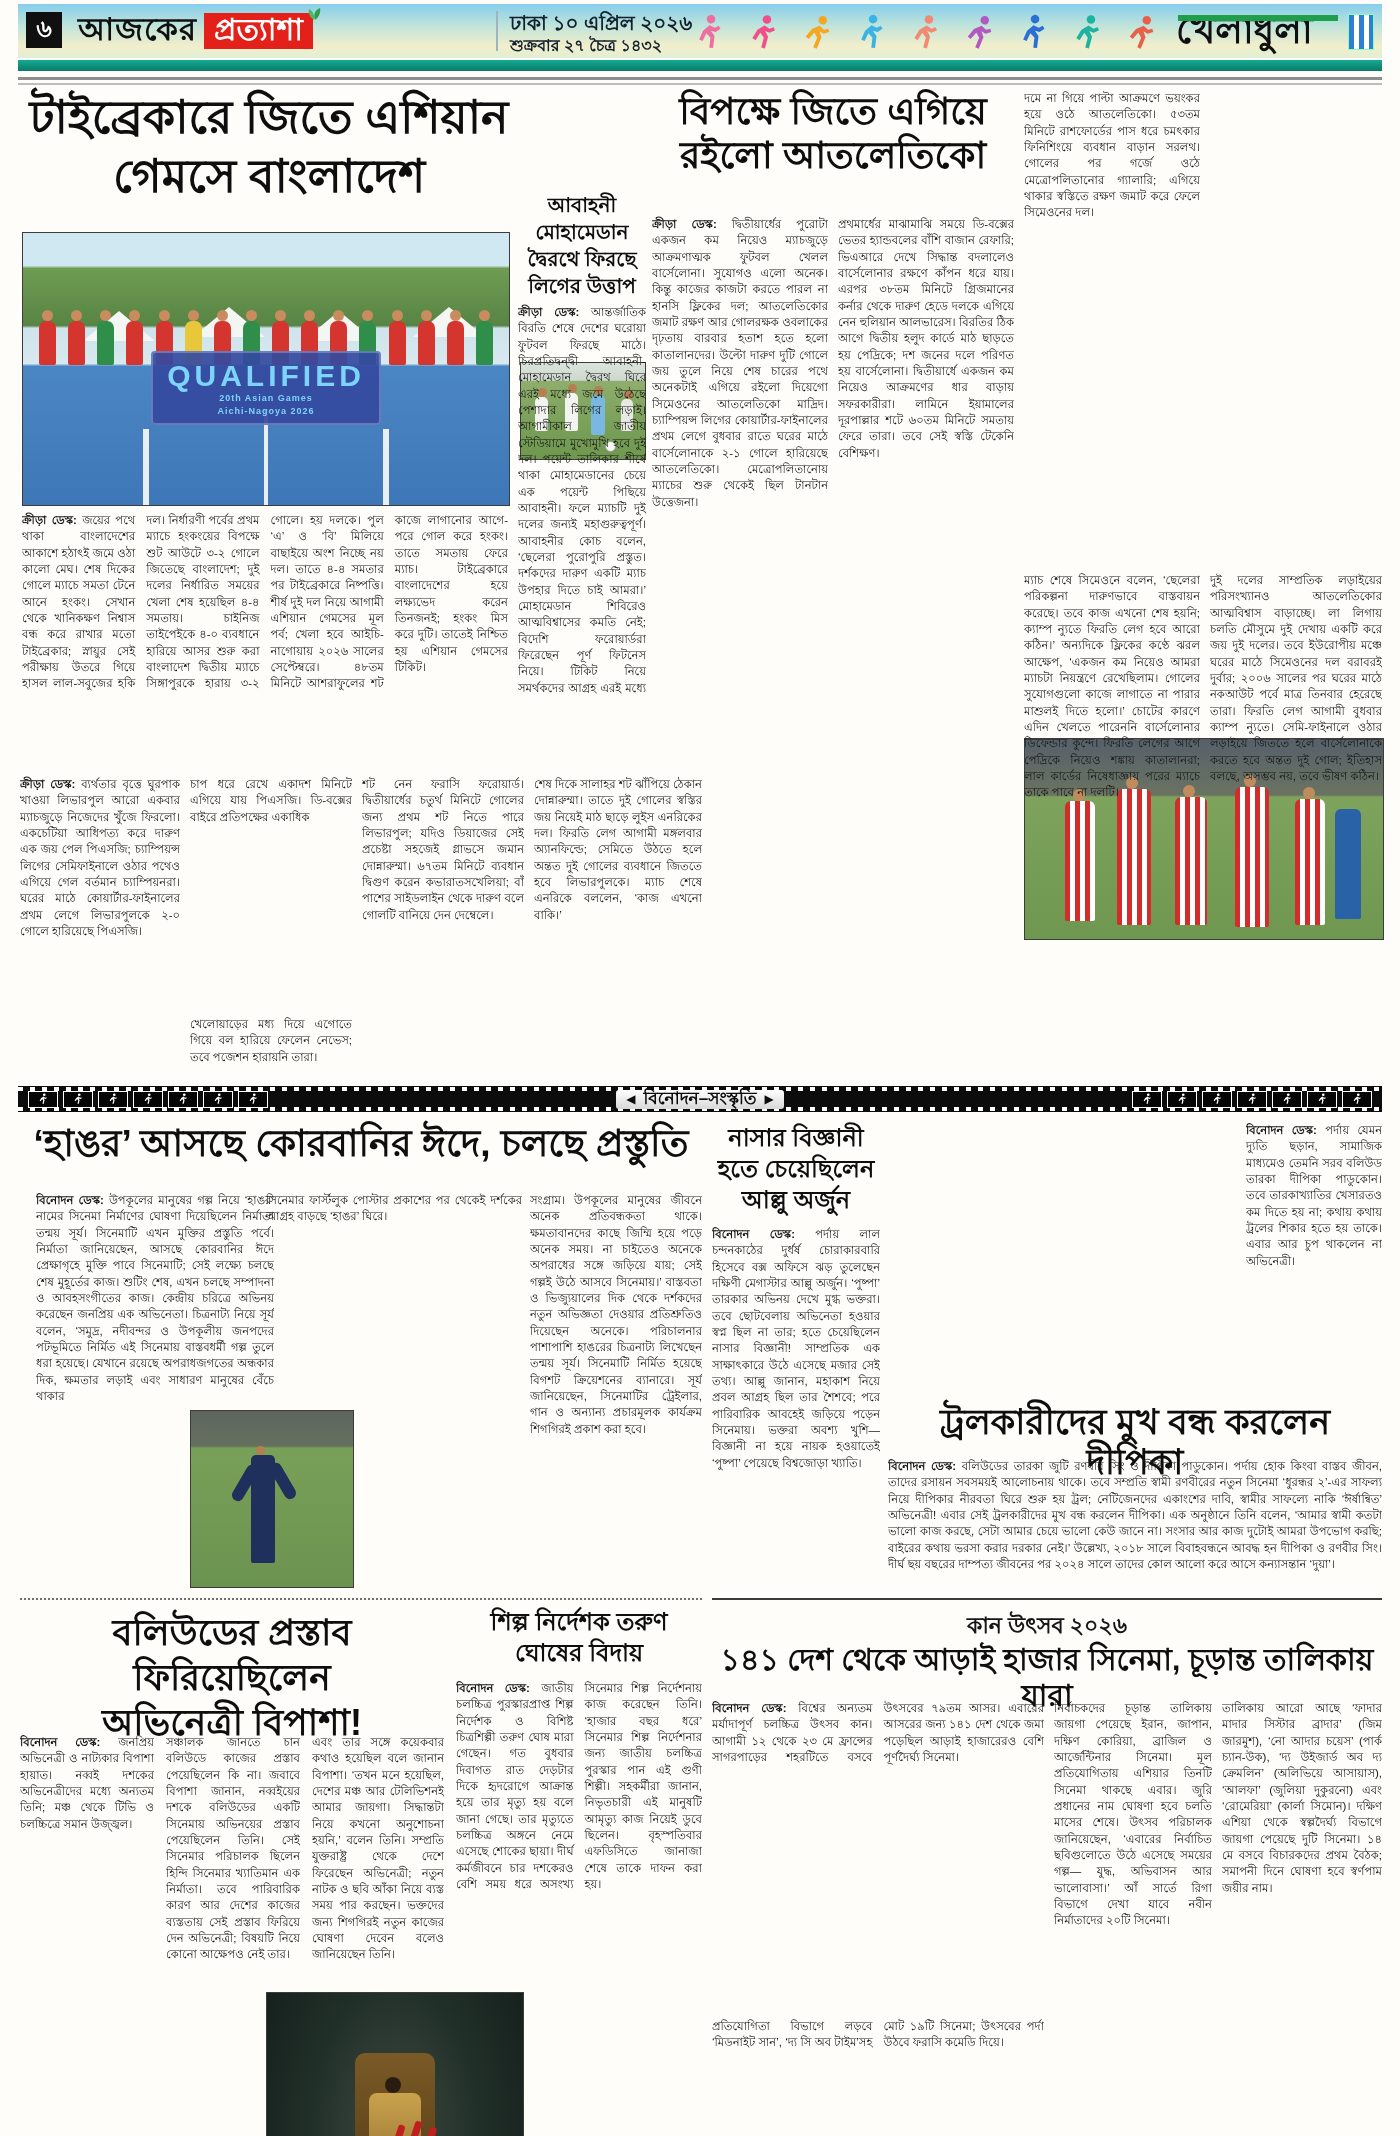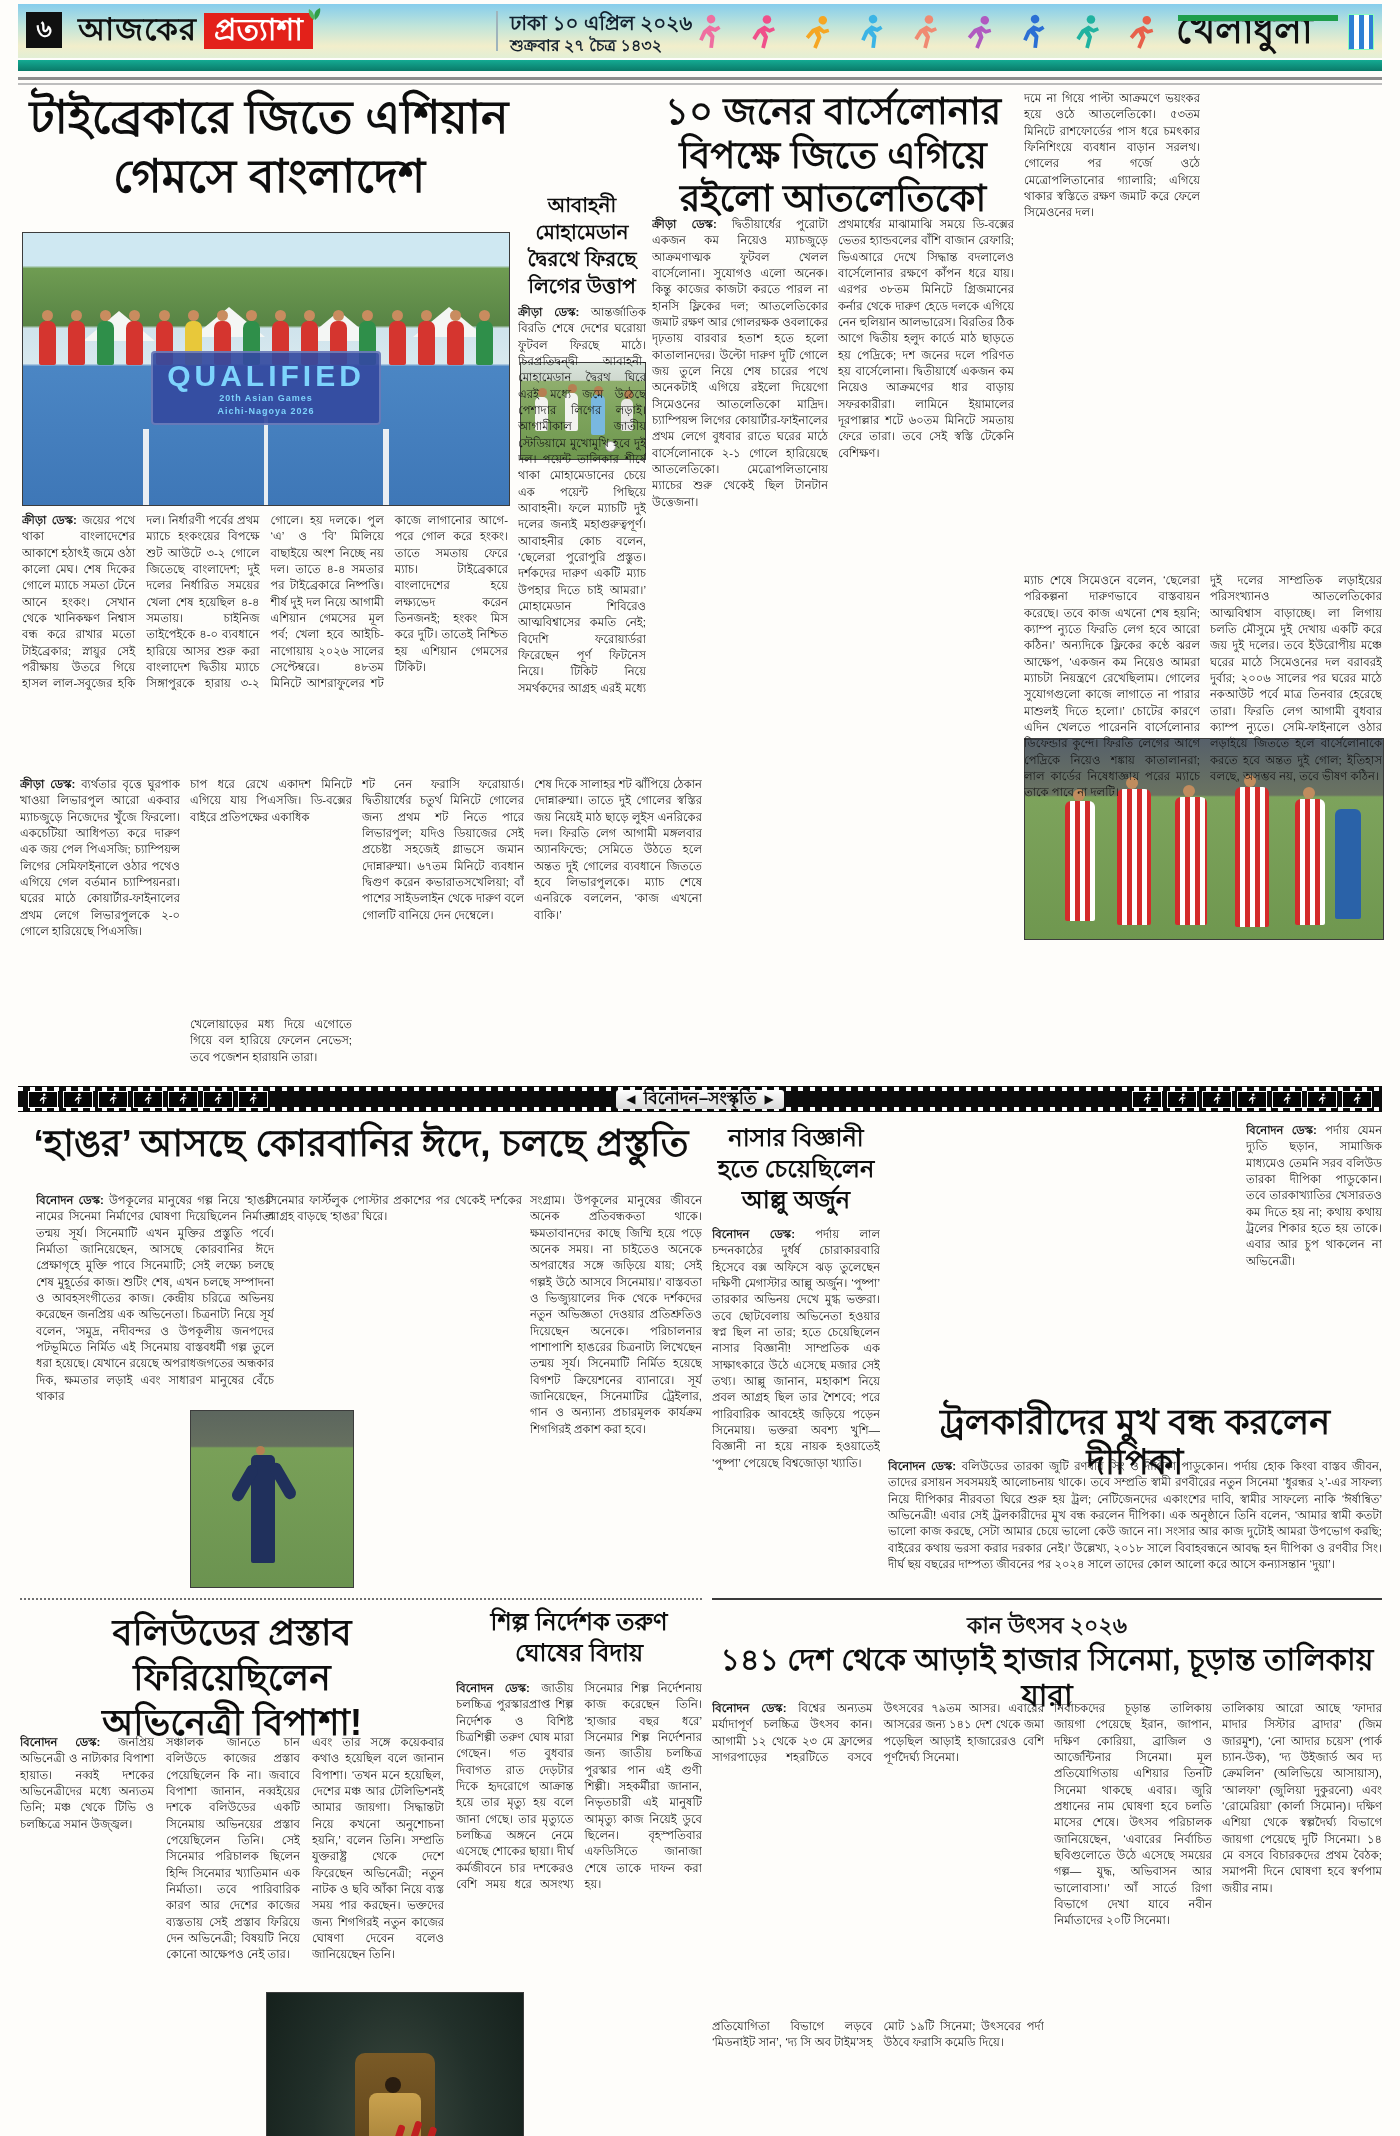--- a/index.html
+++ b/index.html
@@ -195,21 +195,20 @@
   </div>
   <div class="abs hl" style="left:518px;top:192px;width:128px;font-size:20px;line-height:1.35;">
     <span>আবাহনী মোহামেডান দ্বৈরথে ফিরছে লিগের উত্তাপ</span>
   </div>
   <div class="abs bodytext" style="left:518px;top:304px;width:128px;height:396px;">
     <b class="lead">ক্রীড়া ডেস্ক:</b>
     <span>আন্তর্জাতিক বিরতি শেষে দেশের ঘরোয়া ফুটবল ফিরছে মাঠে। চিরপ্রতিদ্বন্দ্বী আবাহনী-মোহামেডান দ্বৈরথ ঘিরে এরই মধ্যে জমে উঠেছে পেশাদার লিগের লড়াই। আগামীকাল জাতীয় স্টেডিয়ামে মুখোমুখি হবে দুই দল। পয়েন্ট তালিকার শীর্ষে থাকা মোহামেডানের চেয়ে এক পয়েন্ট পিছিয়ে আবাহনী। ফলে ম্যাচটি দুই দলের জন্যই মহাগুরুত্বপূর্ণ। আবাহনীর কোচ বলেন, ‘ছেলেরা পুরোপুরি প্রস্তুত। দর্শকদের দারুণ একটি ম্যাচ উপহার দিতে চাই আমরা।’ মোহামেডান শিবিরেও আত্মবিশ্বাসের কমতি নেই; বিদেশি ফরোয়ার্ডরা ফিরেছেন পূর্ণ ফিটনেস নিয়ে। টিকিট নিয়ে সমর্থকদের আগ্রহ এরই মধ্যে তুঙ্গে।</span>
   </div>
 
   <div class="abs hl" style="left:652px;top:90px;width:362px;font-size:37px;line-height:1.18;">
-    <div>১০ জনের বার্সেলোনার</div>
     <div>বিপক্ষে জিতে এগিয়ে</div>
     <div>রইলো আতলেতিকো</div>
   </div>
   <div class="abs bodytext" style="left:652px;top:216px;width:176px;height:858px;">
     <b class="lead">ক্রীড়া ডেস্ক:</b>
     <span>দ্বিতীয়ার্ধের পুরোটা একজন কম নিয়েও ম্যাচজুড়ে আক্রমণাত্মক ফুটবল খেলল বার্সেলোনা। সুযোগও এলো অনেক। কিন্তু কাজের কাজটা করতে পারল না হানসি ফ্লিকের দল; আতলেতিকোর জমাট রক্ষণ আর গোলরক্ষক ওবলাকের দৃঢ়তায় বারবার হতাশ হতে হলো কাতালানদের। উল্টো দারুণ দুটি গোলে জয় তুলে নিয়ে শেষ চারের পথে অনেকটাই এগিয়ে রইলো দিয়েগো সিমেওনের আতলেতিকো মাদ্রিদ। চ্যাম্পিয়ন্স লিগের কোয়ার্টার-ফাইনালের প্রথম লেগে বুধবার রাতে ঘরের মাঠে বার্সেলোনাকে ২-১ গোলে হারিয়েছে আতলেতিকো। মেত্রোপলিতানোয় ম্যাচের শুরু থেকেই ছিল টানটান উত্তেজনা।</span>
   </div>
   <div class="abs bodytext" style="left:838px;top:216px;width:176px;height:858px;">
     <span>প্রথমার্ধের মাঝামাঝি সময়ে ডি-বক্সের ভেতর হ্যান্ডবলের বাঁশি বাজান রেফারি; ভিএআরে দেখে সিদ্ধান্ত বদলালেও বার্সেলোনার রক্ষণে কাঁপন ধরে যায়। এরপর ৩৮তম মিনিটে গ্রিজমানের কর্নার থেকে দারুণ হেডে দলকে এগিয়ে নেন হুলিয়ান আলভারেস। বিরতির ঠিক আগে দ্বিতীয় হলুদ কার্ডে মাঠ ছাড়তে হয় পেদ্রিকে; দশ জনের দলে পরিণত হয় বার্সেলোনা। দ্বিতীয়ার্ধে একজন কম নিয়েও আক্রমণের ধার বাড়ায় সফরকারীরা। লামিনে ইয়ামালের দূরপাল্লার শটে ৬০তম মিনিটে সমতায় ফেরে তারা। তবে সেই স্বস্তি টেকেনি বেশিক্ষণ।</span>
   </div>

